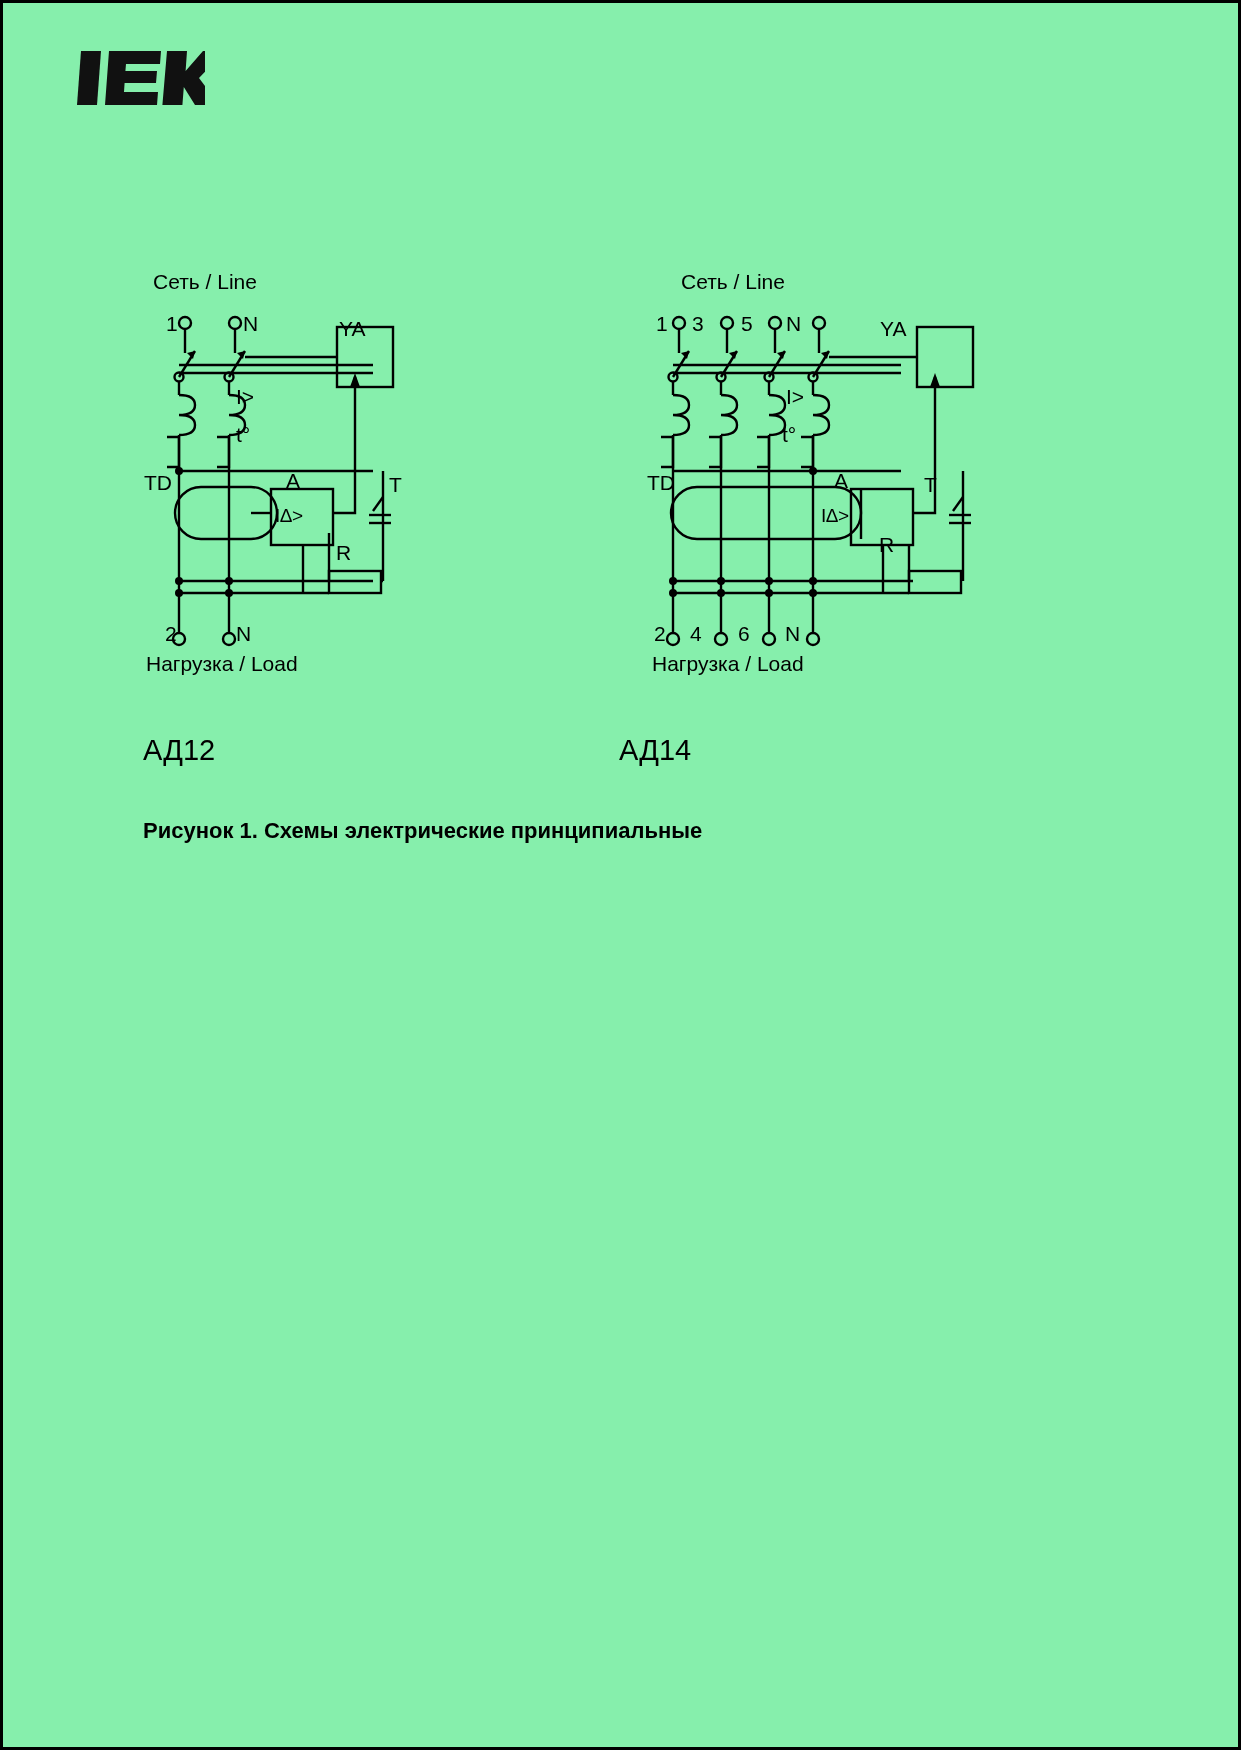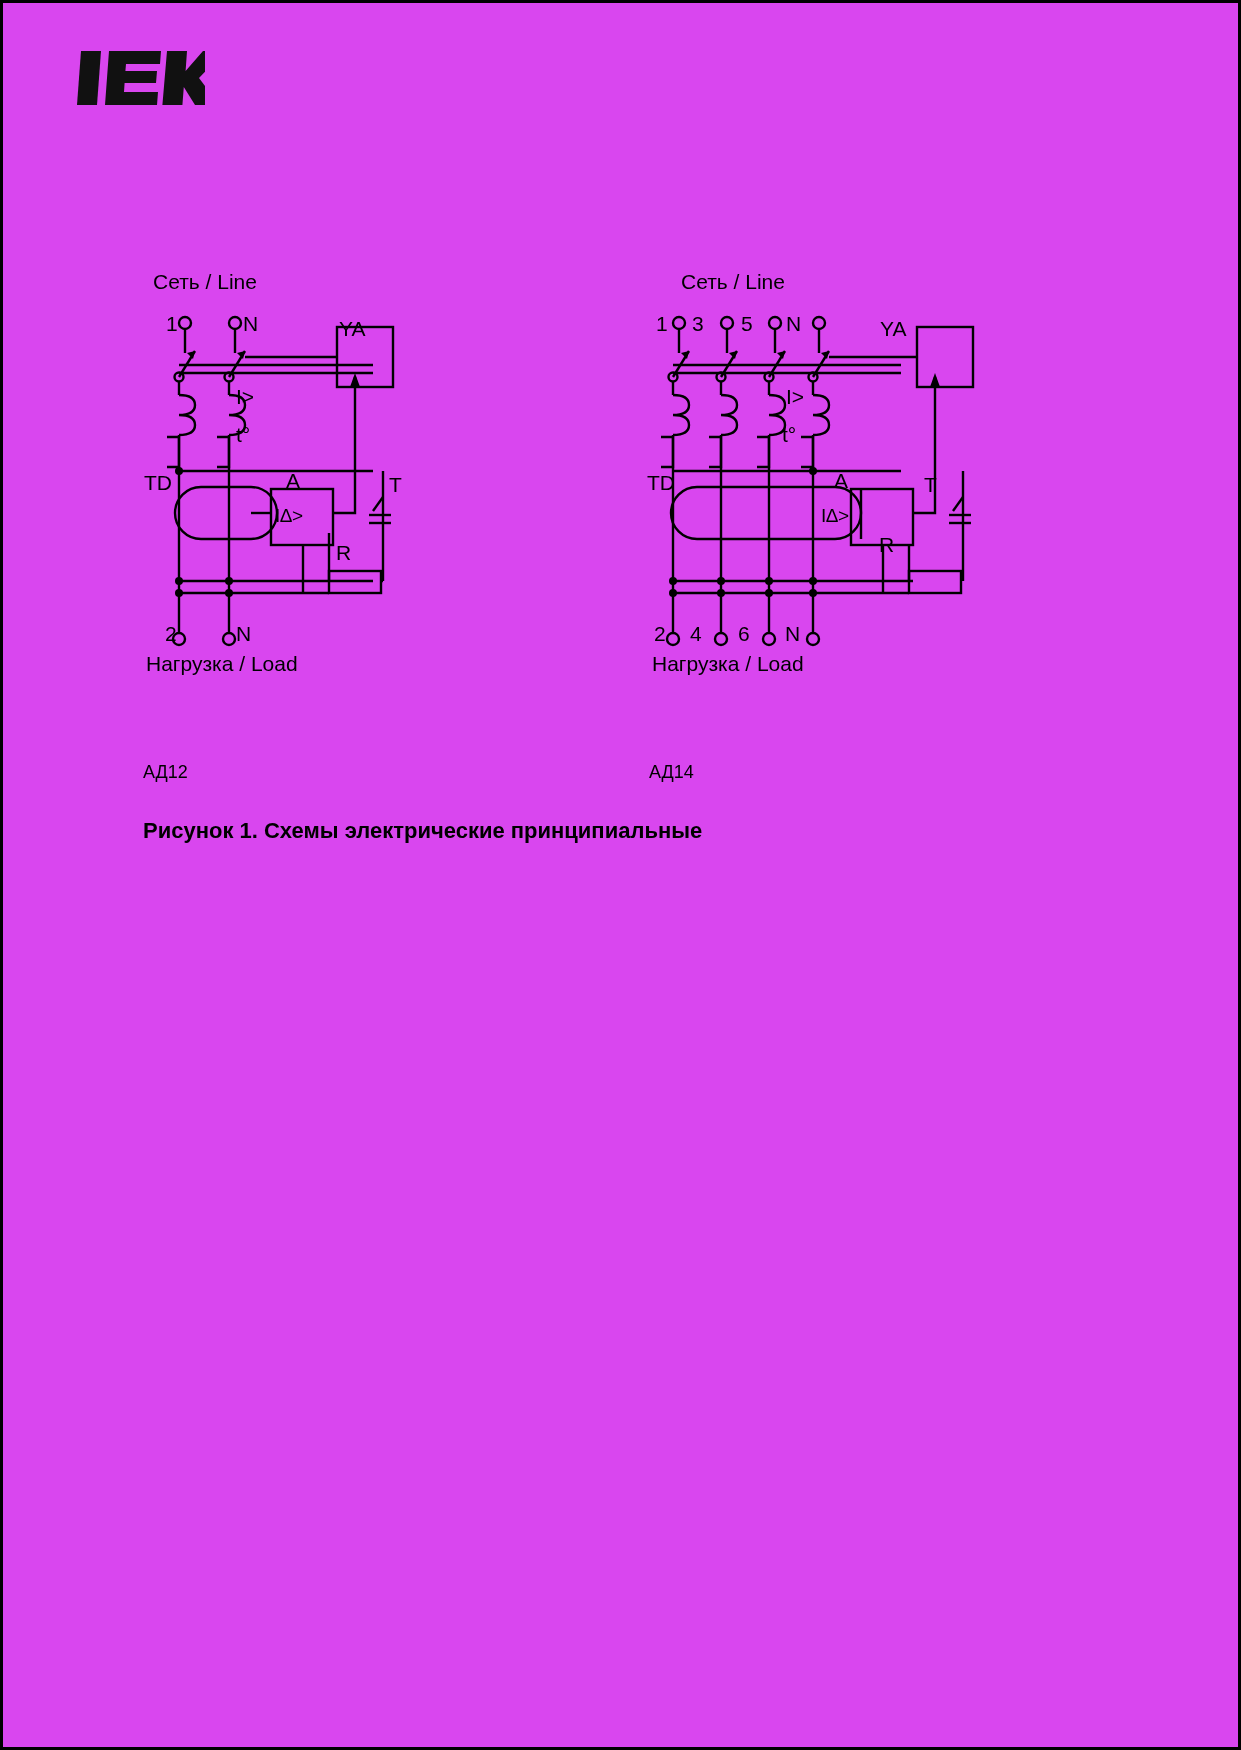--- a/index.html
+++ b/index.html
@@ -8,21 +8,21 @@
     background: #ffffff;
   }
   body {
     font-family: "Liberation Sans", sans-serif;
     color: #000000;
   }
   #page {
     position: relative;
     width: 1241px;
     height: 1750px;
-    background: #d946ef;
+    background: #86efac;
     border: 3px solid #000000;
     box-sizing: border-box;
     overflow: hidden;
   }
   
   #logo {
     position: absolute;
     left: 72px;
     top: 40px;
     width: 130px;
@@ -38,23 +38,22 @@
   }
   .lbl.small { font-size: 19px; }
   .caption {
     position: absolute;
     font-size: 22px;
     white-space: nowrap;
     font-weight: bold;
   }
   .model {
     position: absolute;
-    font-size: 18px;
+    font-size: 29px;
     white-space: nowrap;
-    margin-top: 28px;
   }
   svg { display:block; }
   .sch { position: absolute; }
 </style>
 </head>
 <body>
 
 <div id="page">
 
   <div id="logo">
@@ -282,17 +281,17 @@
   <div class="lbl" style="left:644px; top:469px;">TD</div>
   <div class="lbl" style="left:831px; top:467px;">A</div>
   <div class="lbl small" style="left:818px; top:503px;">I∆&gt;</div>
   <div class="lbl" style="left:876px; top:531px;">R</div>
   <div class="lbl" style="left:921px; top:471px;">T</div>
   <div class="lbl" style="left:651px; top:620px;">2</div>
   <div class="lbl" style="left:687px; top:620px;">4</div>
   <div class="lbl" style="left:735px; top:620px;">6</div>
   <div class="lbl" style="left:782px; top:620px;">N</div>
   <div class="lbl" style="left:649px; top:650px;">Нагрузка / Load</div>
-  <div class="model" style="left:646px; top:731px;">АД14</div>
+  <div class="model" style="left:616px; top:731px;">АД14</div>
 
   <div class="caption" style="left:140px; top:815px;">Рисунок 1. Схемы электрические принципиальные</div>
 
 </div>
 
 </body></html>

